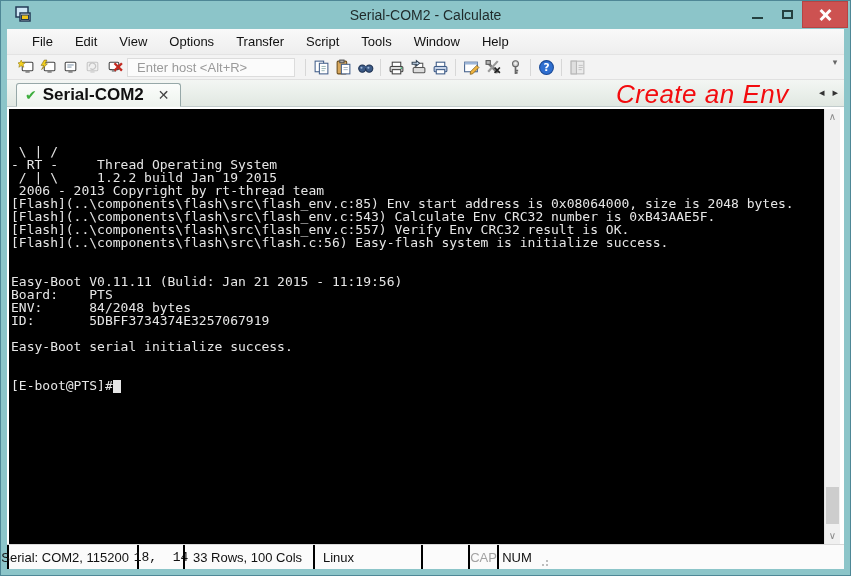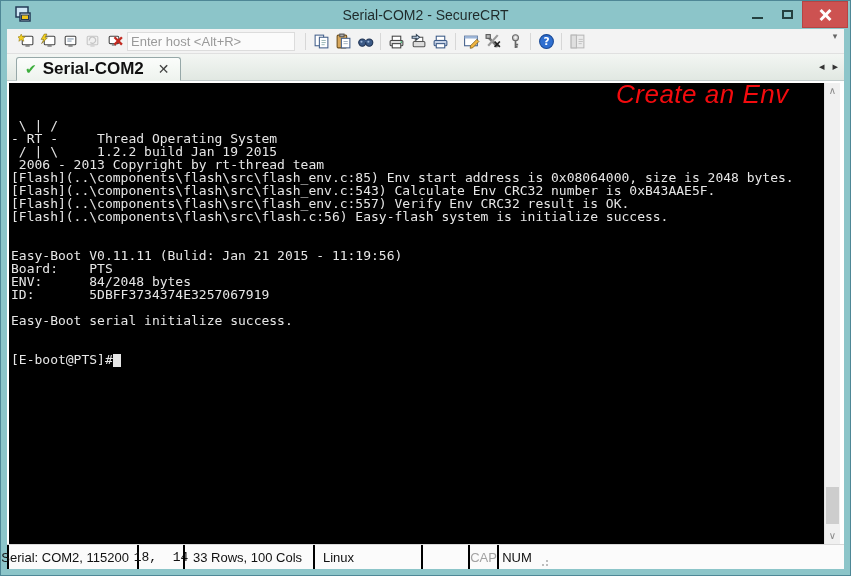--- a/index.html
+++ b/index.html
@@ -22,21 +22,21 @@
   .glyph-close:before { transform:rotate(45deg); } .glyph-close:after { transform:rotate(-45deg); }
   
   .inner { position:absolute; left:6px; right:6px; top:28px; bottom:6px; background:#f2f2f2; display:flex; flex-direction:column; }
   
   .menubar { height:26px; background:linear-gradient(#f9f9f9,#eeeeee); display:flex; align-items:center; padding-left:14px; border-bottom:1px solid #e3e3e3; }
   .menu-item { font-size:13px; color:#111; padding:4px 11px; white-space:pre; }
   
   .toolbar { height:25px; background:#f3f3f3; border-bottom:1px solid #e0e0e0; display:flex; align-items:center; padding-left:8px; position:relative; }
   .tb-icon { width:22px; height:20px; display:flex; align-items:center; justify-content:center; }
   .tb-sep { width:1px; height:17px; background:#d7d7d7; margin:0 4px; }
-  .host-input { width:168px; height:19px; font-size:13px; color:#333; background:#fbfbfb; border:1px solid #dcdcdc; padding:0 3px; margin:0 6px 0 2px; font-family:"Liberation Sans",sans-serif; }
+  .host-input { width:168px; height:19px; font-size:13px; color:#333; background:#fbfbfb; border:1px solid #dcdcdc; padding:0 9px; margin:0 6px 0 2px; font-family:"Liberation Sans",sans-serif; }
   .host-input::placeholder { color:#9a9a9a; opacity:1; }
   .tb-overflow { position:absolute; right:3px; top:3px; font-size:9px; color:#666; line-height:8px; text-align:center; width:12px; }
   
   .tabbar { height:27px; background:linear-gradient(#f3f6f3,#e1e8e2); border-bottom:1px solid #c2cccc; display:flex; align-items:flex-end; padding-left:9px; position:relative; }
   .tab { height:24px; margin-bottom:-1px; background:linear-gradient(#fbfdfb,#eef3ee); border:1px solid #96a8a8; border-bottom:1px solid #eef3ee; border-radius:3px 3px 0 0; display:flex; align-items:center; padding:0 10px 0 8px; }
   .tab-check { color:#3dae3d; font-size:14px; margin-right:6px; line-height:14px; }
   .tab-label { font-size:17px; font-weight:bold; color:#111; }
   .tab-close { font-size:14px; color:#444; margin-left:14px; line-height:14px; }
   .tab-arrows { position:absolute; right:6px; top:6px; display:flex; gap:8px; }
   .tab-arrow { font-size:11px; color:#333; }
@@ -69,36 +69,47 @@
 <body>
 
 <div id="window">
 
   <div class="titlebar">
     <svg class="app-icon" viewBox="0 0 20 20">
       <rect x="3" y="2" width="12" height="10" fill="#cfe6f5" stroke="#223a55" stroke-width="1.5"></rect>
       <rect x="7" y="8" width="10" height="8" fill="#f5f5f5" stroke="#223a55" stroke-width="1.5"></rect>
       <rect x="8.5" y="10" width="7" height="4.5" fill="#f0c419" stroke="#223a55" stroke-width="1"></rect>
     </svg>
-    <div class="title">Serial-COM2 - SecureCRT</div>
+    <div class="title">Serial-COM2 - Calculate</div>
     <div class="win-controls">
       <div class="wc-btn">
           <div class="glyph-min"></div>
         </div>
       <div class="wc-btn">
           <div class="glyph-max"></div>
         </div>
       <div class="wc-close">
           <div class="glyph-close"></div>
         </div>
     </div>
   </div>
 
   <div class="inner">
 
+    <div class="menubar">
+        <div class="menu-item">File</div>
+        <div class="menu-item">Edit</div>
+        <div class="menu-item">View</div>
+        <div class="menu-item">Options</div>
+        <div class="menu-item">Transfer</div>
+        <div class="menu-item">Script</div>
+        <div class="menu-item">Tools</div>
+        <div class="menu-item">Window</div>
+        <div class="menu-item">Help</div>
+      </div>
 
     <div class="toolbar">
       <span class="tb-icon">
         <svg width="17" height="17" viewBox="0 0 16 16">
             <rect x="4" y="3" width="10" height="8" rx="1" fill="#fff" stroke="#444"></rect>
             <rect x="7" y="11" width="4" height="2" fill="#888"></rect>
             <polygon points="3,1 4.2,3.4 6.8,3.6 4.8,5.2 5.5,7.8 3,6.3 0.8,7.8 1.4,5.2 -0.5,3.6 1.9,3.4" fill="#f4d01f" stroke="#8a7413" stroke-width="0.5"></polygon>
           </svg>
       </span>
       <span class="tb-icon">

